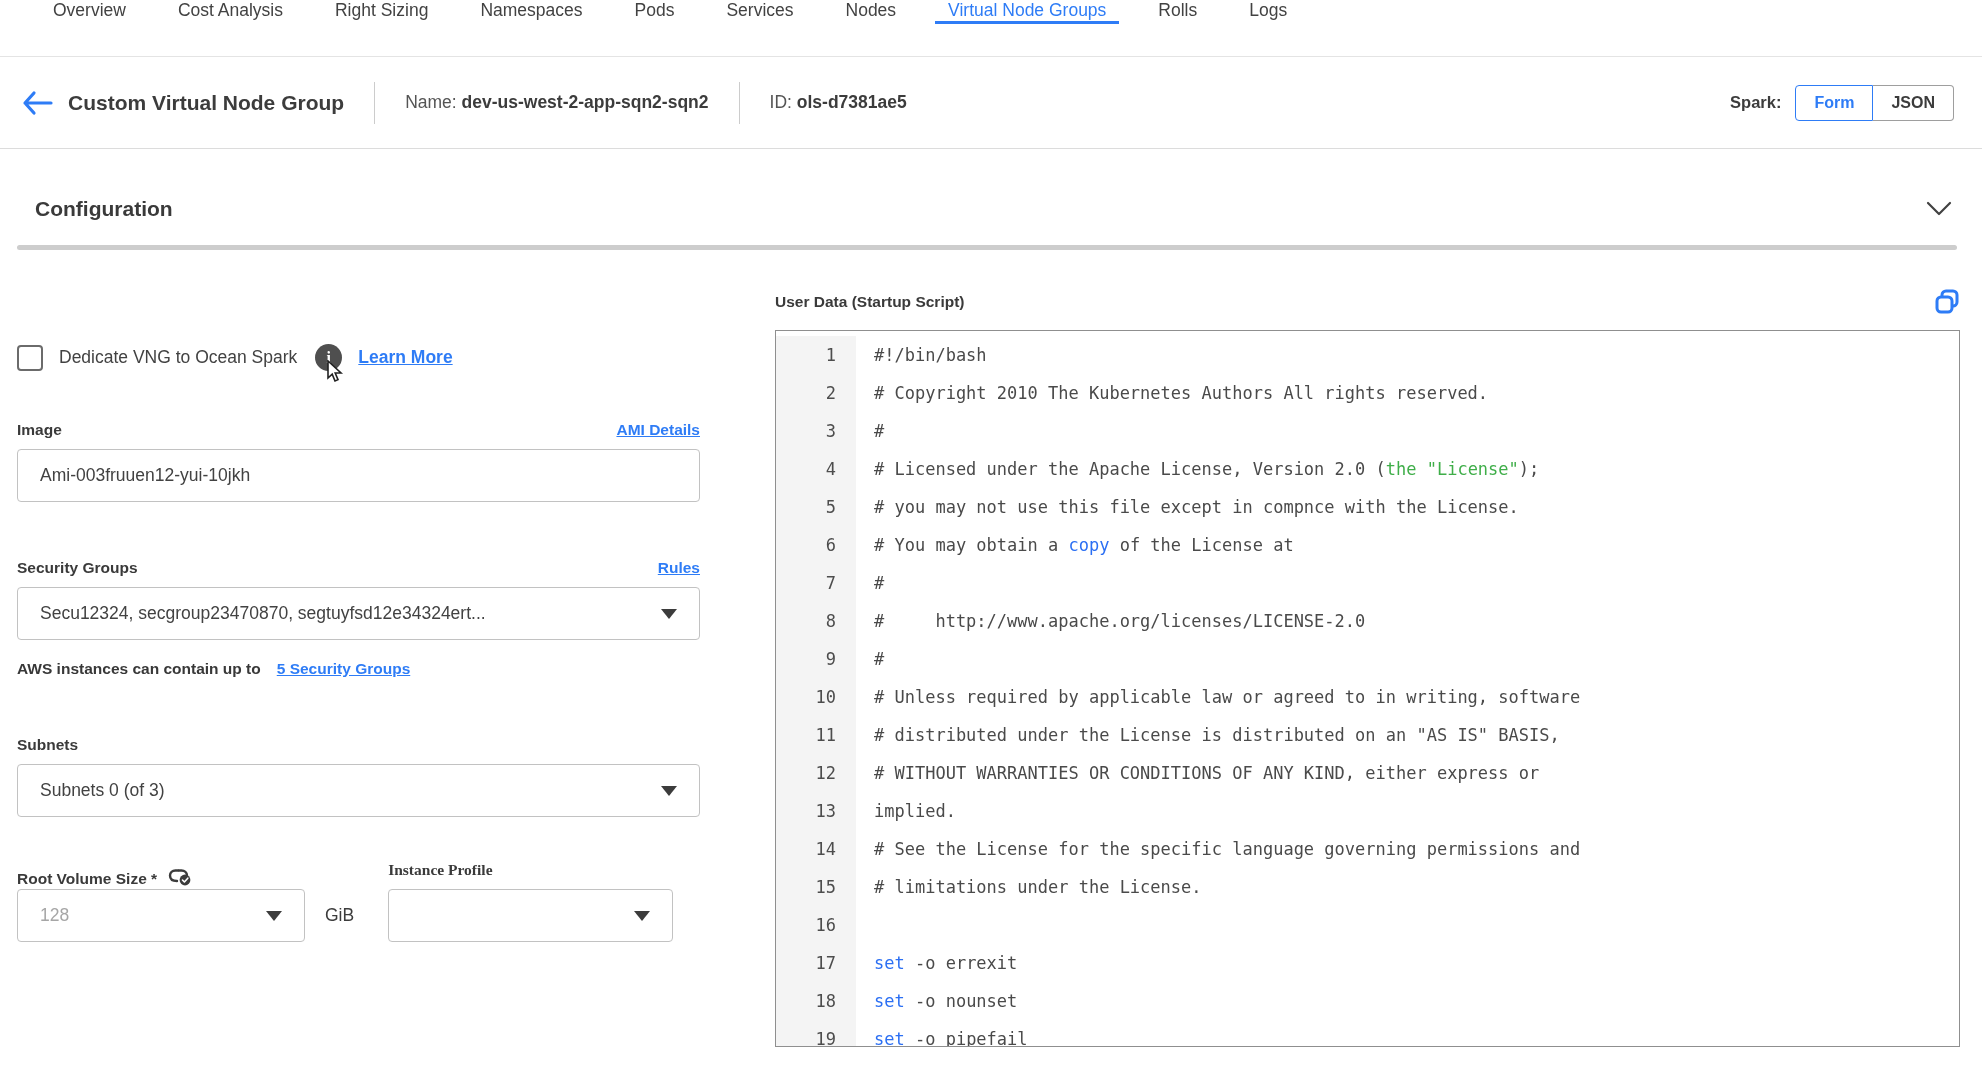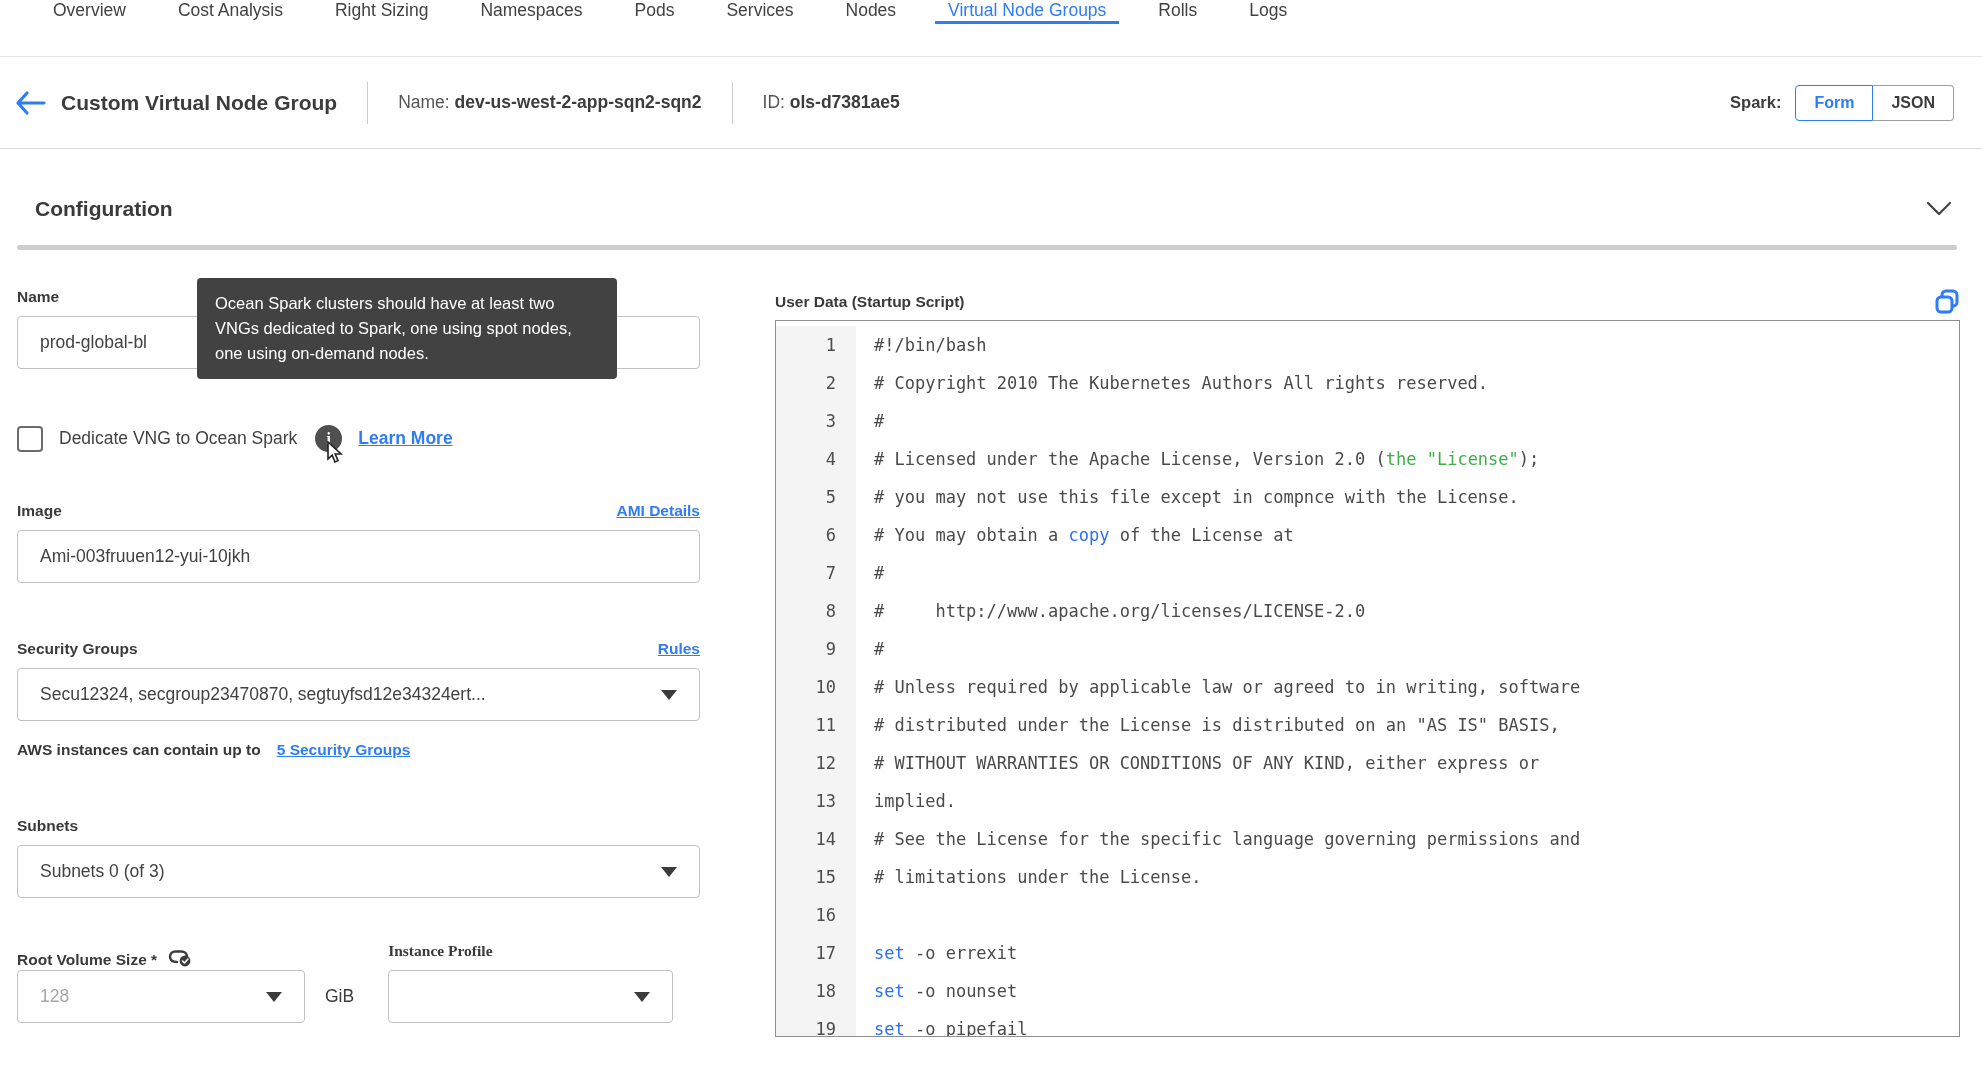--- a/index.html
+++ b/index.html
@@ -7,21 +7,21 @@
     font-family:"Liberation Sans", sans-serif; color:#3c3c3c; }
 
   
   .tabbar { display:flex; align-items:flex-start; height:57px; border-bottom:1px solid #e4e4e4;
     padding-left:40px; gap:26px; }
   .tab { display:flex; align-items:center; padding:0 13px; font-size:17.5px; color:#424242;
     border-bottom:3px solid transparent; cursor:pointer; white-space:nowrap; }
   .tab.active { color:#2e7cf6; border-bottom-color:#2e7cf6; }
 
   
-  .header { display:flex; align-items:center; height:92px; padding:0 28px 0 13px;
+  .header { display:flex; align-items:center; height:92px; padding:0 28px 0 20px;
     border-bottom:1px solid #dcdcdc; }
   .back-btn { width:34px; height:30px; display:flex; align-items:center; justify-content:center; cursor:pointer; }
   .page-title { font-size:21px; font-weight:700; color:#3c3c3c; margin-left:14px; }
   .vdiv { width:1px; height:42px; background:#ccc; margin:0 30px; }
   .meta { font-size:17.5px; color:#555; }
   .meta b { color:#3c3c3c; font-weight:700; }
   .spacer { flex:1; }
   .view-label { font-size:16.5px; font-weight:700; color:#3c3c3c; margin-right:14px; }
   .seg-btn { height:36px; padding:0 18px; font-size:16px; font-weight:700; background:#fff;
     display:inline-flex; align-items:center; cursor:pointer; }
@@ -69,21 +69,21 @@
   .help-link { margin-left:16px; }
 
   .rv-row { display:flex; align-items:flex-end; margin-top:44px; }
   .rv-group { width:288px; }
   .rv-dd .ph { color:#a6a6a6; }
   .gib { font-size:17.5px; color:#3c3c3c; margin:0 12px 16px 20px; }
   .ip-group { width:285px; margin-left:22px;font-family:Liberation Serif, serif; }
   .link-check-icon { margin-left:10px; vertical-align:-5px; }
 
   
-  .ud-head { display:flex; align-items:center; justify-content:space-between; margin-bottom:4px; }
+  .ud-head { display:flex; align-items:center; justify-content:space-between; margin-bottom:14px; }
   .ud-label { font-size:15.5px; font-weight:600; color:#3a3a3a; }
   .copy-btn { cursor:pointer; display:flex; }
   .code-block { border:1px solid #8f8f8f; height:717px; overflow:hidden; background:#fff;
     font-family:"DejaVu Sans Mono", monospace; font-size:17px; padding-top:5px; }
   .code-line { display:flex; line-height:38px; }
   .gutter { width:80px; background:#f4f4f4; color:#4d4d4d; text-align:right; padding-right:20px;
     flex-shrink:0; user-select:none; }
   .code-text { padding-left:18px; white-space:pre; color:#4a4a4a; }
   .c-green { color:#3fae49; }
   .c-blue { color:#2b6ff3; }
@@ -126,27 +126,20 @@
   <svg class="chev" width="26" height="16" viewBox="0 0 26 16">
     <path d="M2 2 L13 13 L24 2" stroke="#424242" stroke-width="2.2" fill="none" stroke-linecap="round" stroke-linejoin="round"></path>
   </svg>
 </div>
 <div class="section-bar"></div>
 
 <div class="main">
 
   <div class="col-left">
 
-    <div class="name-wrap">
-      <div class="f-label" style="margin-bottom:10px;">Name</div>
-      <div class="input">
-        <span>prod-global-bl</span>
-      </div>
-      <div class="tooltip">Ocean Spark clusters should have at least two VNGs dedicated to Spark, one using spot nodes, one using on-demand nodes.</div>
-    </div>
 
     <div class="check-row">
       <div class="checkbox"></div>
       <div class="check-label">Dedicate VNG to Ocean Spark</div>
       <div class="info-wrap">
         <div class="info-icon">i</div>
         <svg class="cursor-icon" width="22" height="24" viewBox="0 0 22 24">
           <path d="M3 1 L3 18 L7.2 14.2 L10 21 L13 19.7 L10.2 13 L16 13 Z" fill="#fff" stroke="#222" stroke-width="1.6"></path>
         </svg>
       </div>

